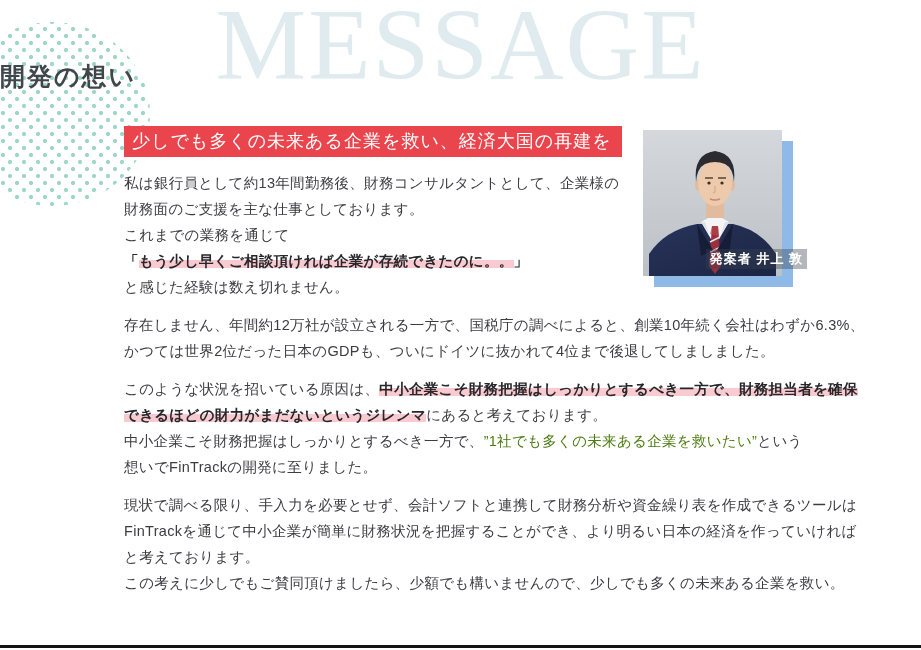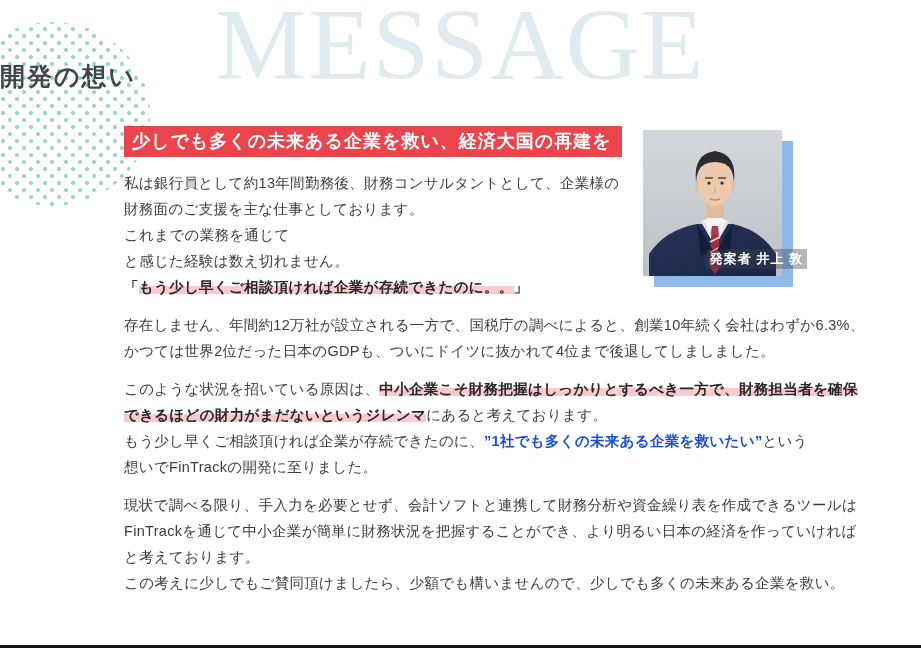--- a/index.html
+++ b/index.html
@@ -45,21 +45,21 @@
     color:#41464d;
     letter-spacing:2px;
   }
 
   .banner {
     position:absolute;
     left:124px; top:126px;
     background:#ea454d;
     color:#ffffff;
     font-size:18px;
-    font-weight:700;
+    font-weight:400;
     letter-spacing:1px;
     padding:3px 10px 4px 8px;
     white-space:nowrap;
   }
 
   
   .body-copy {
     position:absolute;
     left:124px; top:170px;
     width:700px;
@@ -67,21 +67,21 @@
     color:#3c3c42;
     letter-spacing:0.3px;
   }
   .para { margin-bottom:12px; }
   .line { line-height:26px; white-space:nowrap; }
   .b  { font-weight:700; color:#26262b; }
   .hl {
     font-weight:700; color:#26262b;
     background:linear-gradient(transparent 42%, #f9cbd0 42%, #f9cbd0 94%, transparent 94%);
   }
-  .red { font-weight:700; color:#1d4ed8; }
+  .red { font-weight:400; color:#4d7c0f; }
 
   
   .photo-accent {
     position:absolute;
     left:654px; top:141px;
     width:139px; height:146px;
     background:#8fb9e6;
   }
   .photo {
     position:absolute;
@@ -120,31 +120,31 @@
 
   <h1 class="page-title">開発の想い</h1>
 
   <div class="banner">少しでも多くの未来ある企業を救い、経済大国の再建を</div>
 
   <div class="body-copy">
       <div class="para">
         <div class="line"><span>私は銀行員として約13年間勤務後、財務コンサルタントとして、企業様の</span></div>
         <div class="line"><span>財務面のご支援を主な仕事としております。</span></div>
         <div class="line"><span>これまでの業務を通じて</span></div>
+        <div class="line"><span class="b">「</span><span class="hl">もう少し早くご相談頂ければ企業が存続できたのに。。</span><span class="b">」</span></div>
         <div class="line"><span>と感じた経験は数え切れません。</span></div>
-        <div class="line"><span class="b">「</span><span class="hl">もう少し早くご相談頂ければ企業が存続できたのに。。</span><span class="b">」</span></div>
       </div>
       <div class="para">
         <div class="line"><span>存在しません、年間約12万社が設立される一方で、国税庁の調べによると、創業10年続く会社はわずか6.3%、</span></div>
         <div class="line"><span>かつては世界2位だった日本のGDPも、ついにドイツに抜かれて4位まで後退してしましました。</span></div>
       </div>
       <div class="para">
         <div class="line"><span>このような状況を招いている原因は、</span><span class="hl">中小企業こそ財務把握はしっかりとするべき一方で、財務担当者を確保</span></div>
         <div class="line"><span class="hl">できるほどの財力がまだないというジレンマ</span><span>にあると考えております。</span></div>
-        <div class="line"><span>もう少し早くご相談頂ければ企業が存続できたのに、</span><span class="red">”1社でも多くの未来ある企業を救いたい”</span><span>という</span></div>
+        <div class="line"><span>中小企業こそ財務把握はしっかりとするべき一方で、</span><span class="red">”1社でも多くの未来ある企業を救いたい”</span><span>という</span></div>
         <div class="line"><span>想いでFinTrackの開発に至りました。</span></div>
       </div>
       <div class="para">
         <div class="line"><span>現状で調べる限り、手入力を必要とせず、会計ソフトと連携して財務分析や資金繰り表を作成できるツールは</span></div>
         <div class="line"><span>FinTrackを通じて中小企業が簡単に財務状況を把握することができ、より明るい日本の経済を作っていければ</span></div>
         <div class="line"><span>と考えております。</span></div>
         <div class="line"><span>この考えに少しでもご賛同頂けましたら、少額でも構いませんので、少しでも多くの未来ある企業を救い。</span></div>
       </div>
     </div>
 

